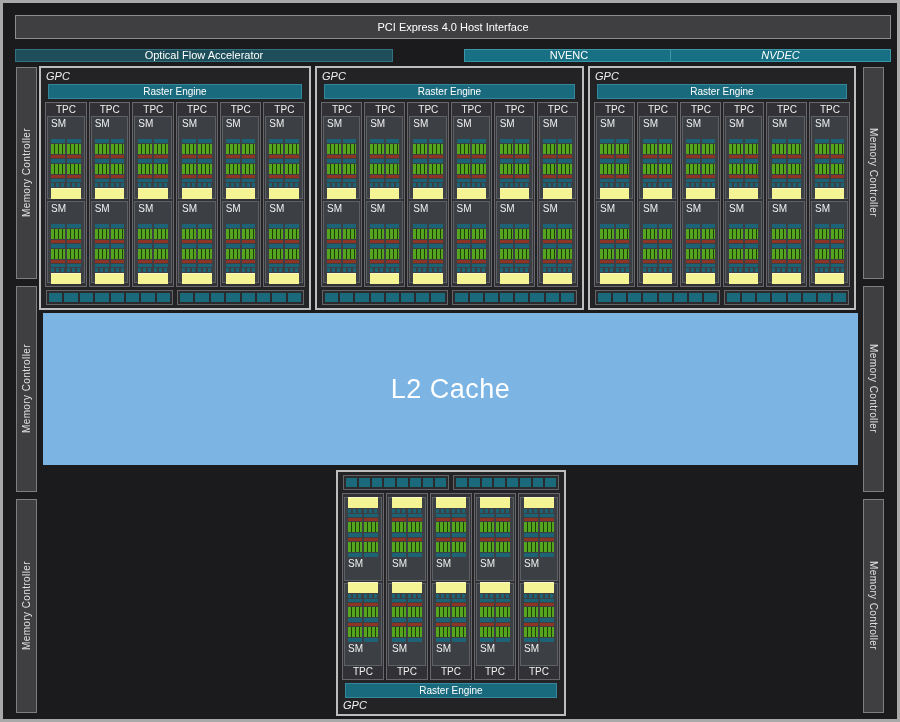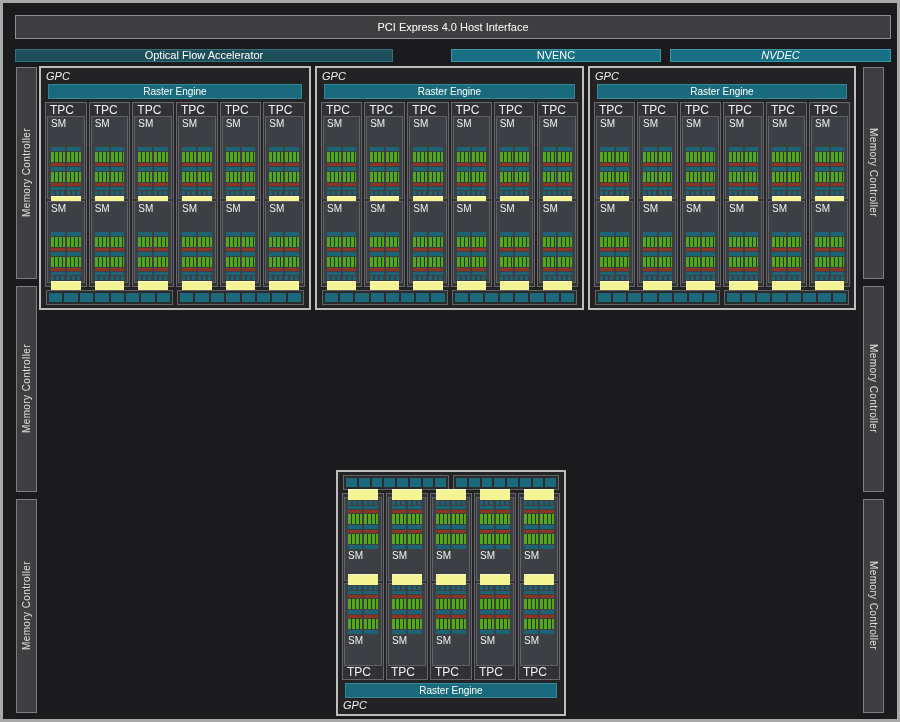--- a/index.html
+++ b/index.html
@@ -15,21 +15,21 @@
   .hbar{
     display:flex;align-items:center;justify-content:center;
     font-size:11px;line-height:1;color:#fff;
     background:var(--bar_fill);border:1px solid var(--bar_border);
   }
   #pci-bar{left:12px;top:12px;width:876px;height:24px;}
   #gigathread-bar{left:12px;top:29px;width:876px;height:14px;
     background:var(--gigathread_orange);border-color:#f5a55c;}
   #ofa-bar{left:12px;top:46px;width:378px;height:13px;
     background:var(--optical_flow_teal);border-color:#327082;}
-  #nvenc-bar{left:448px;top:46px;width:210px;height:13px;
+  #nvenc-bar{left:461px;top:46px;width:210px;height:13px;
     background:var(--media_teal);border-color:#3b96a8;text-align:right;}
   #nvdec-bar{left:667px;top:46px;width:221px;height:13px;
     background:var(--media_teal);border-color:#3b96a8;font-style:italic;}
   
   .mem-ctrl{
     width:21px;background:var(--bar_fill);border:1px solid #7e7e82;
     display:flex;align-items:center;justify-content:center;
   }
   .mem-ctrl span{
     font-size:10px;letter-spacing:.4px;color:#e2e2e2;white-space:nowrap;
@@ -64,28 +64,28 @@
     display:flex;align-items:center;justify-content:center;
     font-size:10px;line-height:1;color:#fff;
   }
   .gpc.mirrored .raster-bar{margin:3px 4px 1px 4px;}
   .tpc-row{flex:1 1 auto;display:flex;gap:2px;margin:0 1px;min-height:0;}
   .tpc{
     flex:1 1 0;display:flex;flex-direction:column;min-width:0;min-height:0;
     background:#323236;border:1px solid #68686c;padding:1px;
   }
   .gpc.mirrored .tpc{flex-direction:column-reverse;}
-  .tpc-label{font-size:12px;line-height:12px;height:12px;padding-left:3px;flex:0 0 auto;}
+  .tpc-label{font-size:10px;line-height:12px;height:12px;padding-left:9px;flex:0 0 auto;}
   .sm{
     flex:1 1 0;display:flex;flex-direction:column;min-height:0;
     background:#3c3f44;border:1px solid #5d6065;padding:1px 3px 2px 3px;
     margin-bottom:2px;
   }
   .gpc.mirrored .sm{flex-direction:column-reverse;margin-bottom:0;margin-top:2px;}
-  .sm-label{font-size:10px;line-height:12px;height:28px;flex:0 0 auto;}
+  .sm-label{font-size:10px;line-height:12px;height:20px;flex:0 0 auto;}
   .sm-row{display:flex;gap:2px;margin-top:1px;flex:0 0 auto;}
   .gpc.mirrored .sm-row{margin-top:0;margin-bottom:1px;}
   .sm-row>div{flex:1 1 0;}
   .row-sched{height:4px;}   .row-sched>div{background:var(--sm_teal);}
   .row-cores{flex:1 1 auto!important;min-height:10px;}
   .row-cores>div{background:repeating-linear-gradient(90deg,var(--core_green) 0 3px,#1e3c08 3px 4px);}
   .row-red{height:3px;}     .row-red>div{background:var(--partition_red);}
   .row-teal{height:4px;}    .row-teal>div{background:var(--sm_teal);}
   .row-thin{height:3px;}    .row-thin>div{background:var(--sm_teal);}
   .row-dash{height:4px;}
@@ -131,20 +131,23 @@
   <div class="abs mem-ctrl right" id="mc-r-0">
     <span>Memory Controller</span>
     </div>
   <div class="abs mem-ctrl right" id="mc-r-1">
     <span>Memory Controller</span>
     </div>
   <div class="abs mem-ctrl right" id="mc-r-2">
     <span>Memory Controller</span>
     </div>
 
+  <div class="abs" id="l2-cache">
+    <span>L2 Cache</span>
+  </div>
 
   <div class="abs gpc" id="gpc-top-0">
       <div class="gpc-label">GPC</div>
       <div class="raster-bar">Raster Engine</div>
       <div class="tpc-row">
         <div class="tpc">
           <div class="tpc-label">TPC</div>
           <div class="sm">
             <div class="sm-label">SM</div>
             <div class="sm-row row-sched">

